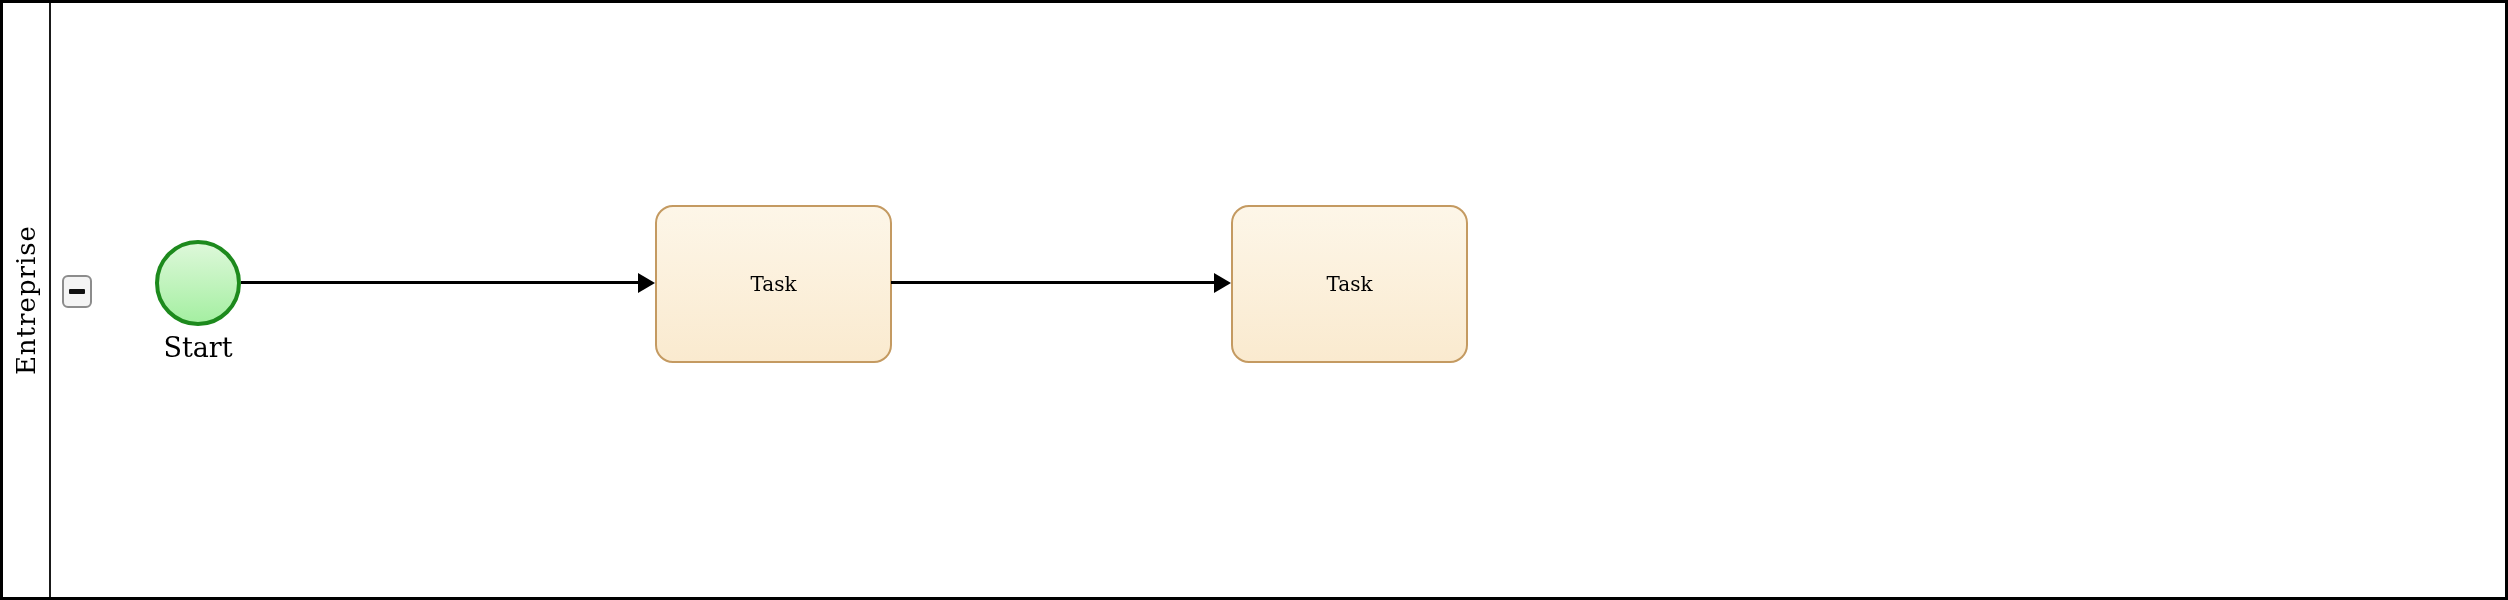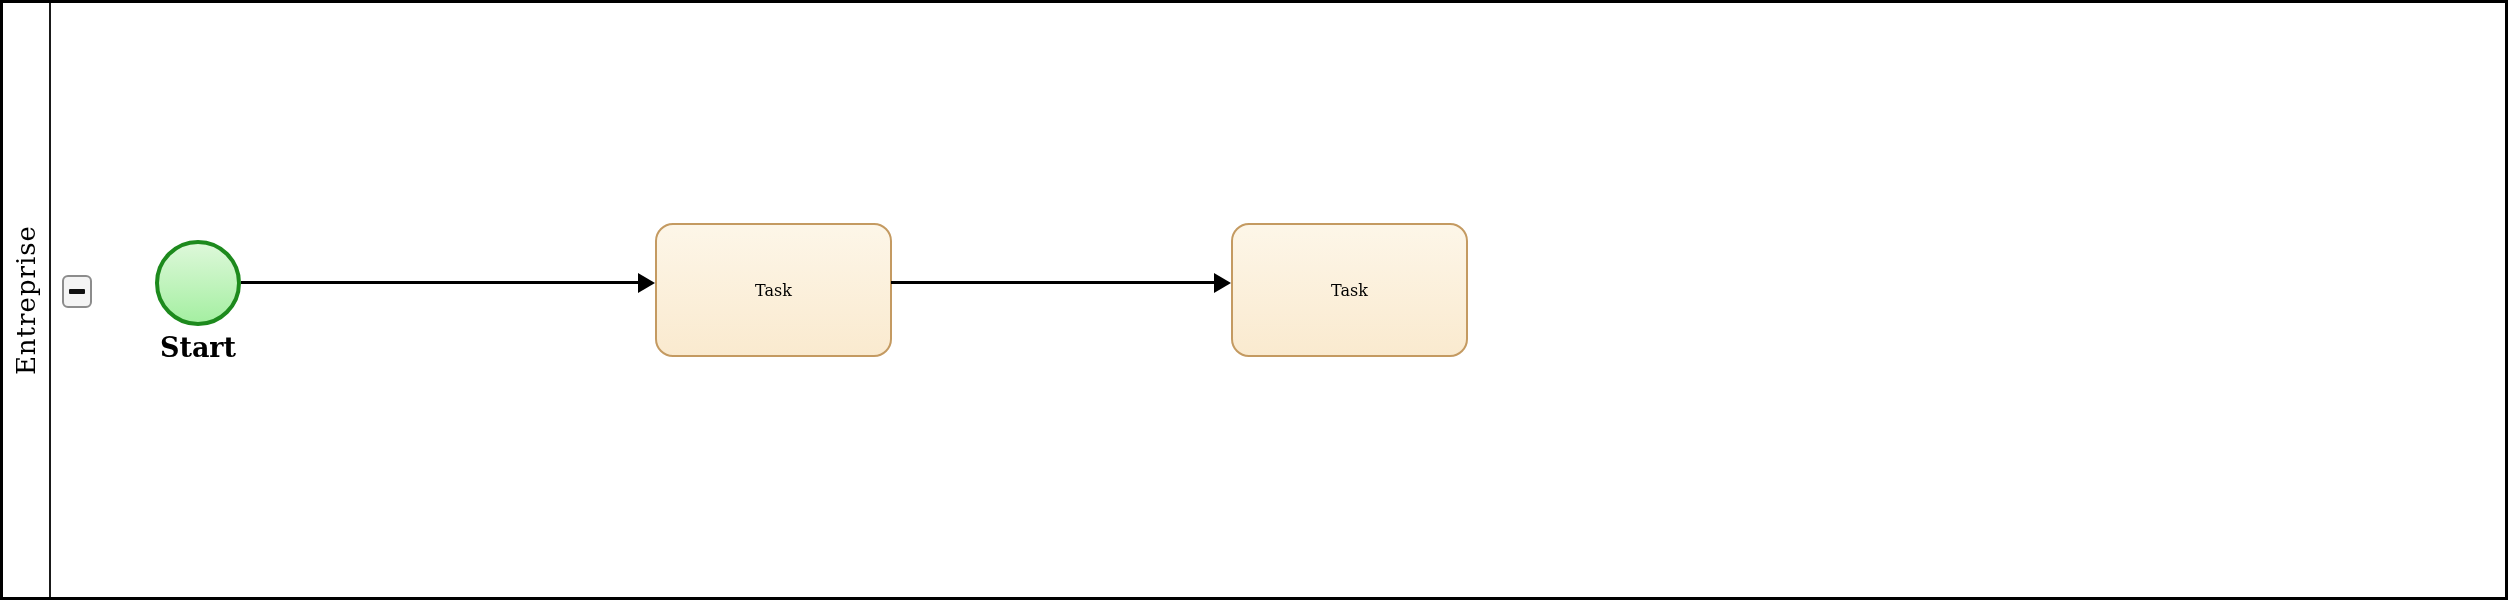--- a/index.html
+++ b/index.html
@@ -61,37 +61,36 @@
     background: linear-gradient(180deg,
       var(--start-fill-top, #ddf8d9) 0%,
       var(--start-fill-bottom, #a5efa2) 100%);
   }
   .start-label {
     position: absolute;
     left: 120px; top: 329px;
     width: 150px;
     text-align: center;
     font-size: 27px;
-    font-weight: bold;
   }
 
   
   .task {
     position: absolute;
-    top: 220px;
-    width: 237px; height: 134px;
+    top: 202px;
+    width: 237px; height: 158px;
     border: 2px solid var(--task-border, #c49a61);
     border-radius: 18px;
     background: linear-gradient(180deg,
       var(--task-fill-top, #fdf6e8) 0%,
       var(--task-fill-bottom, #faeacf) 100%);
     display: flex;
     align-items: center;
     justify-content: center;
-    font-size: 16px;
+    font-size: 20px;
   }
   .task-1 { left: 652px; }
   .task-2 { left: 1228px; }
 
   
   .edge-line {
     position: absolute;
     top: 278px;
     height: 3px;
     background: var(--edge-color, #000000);

